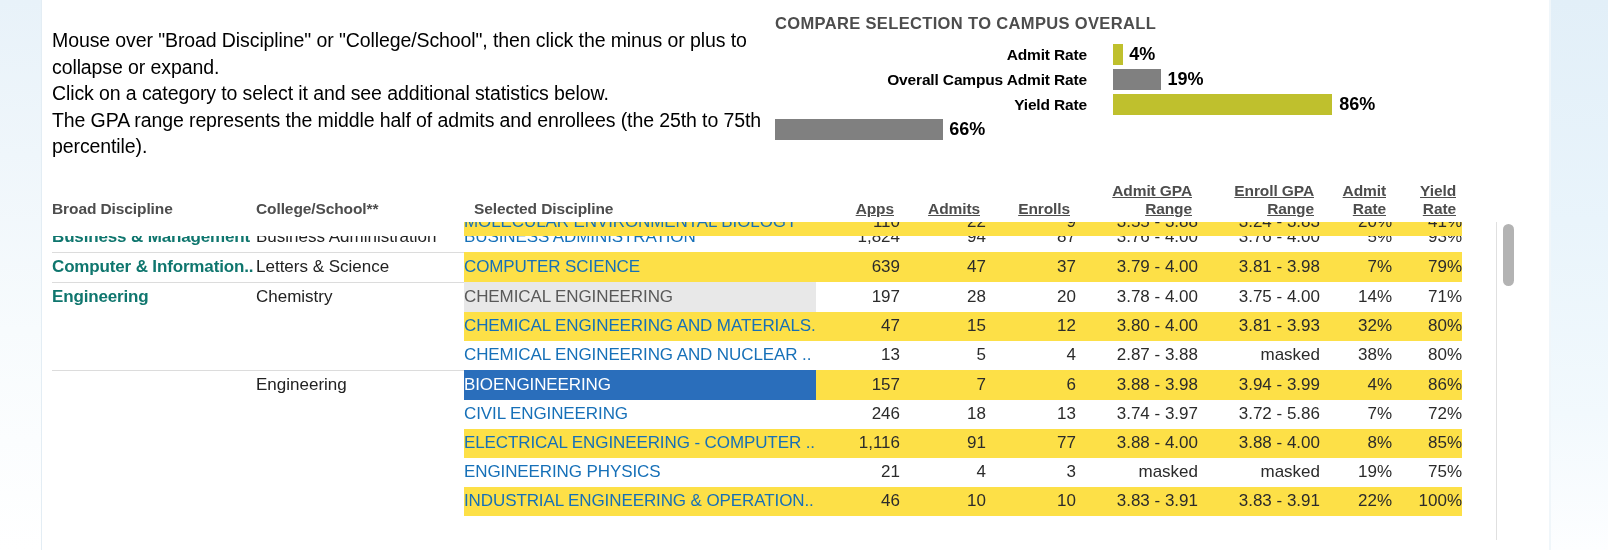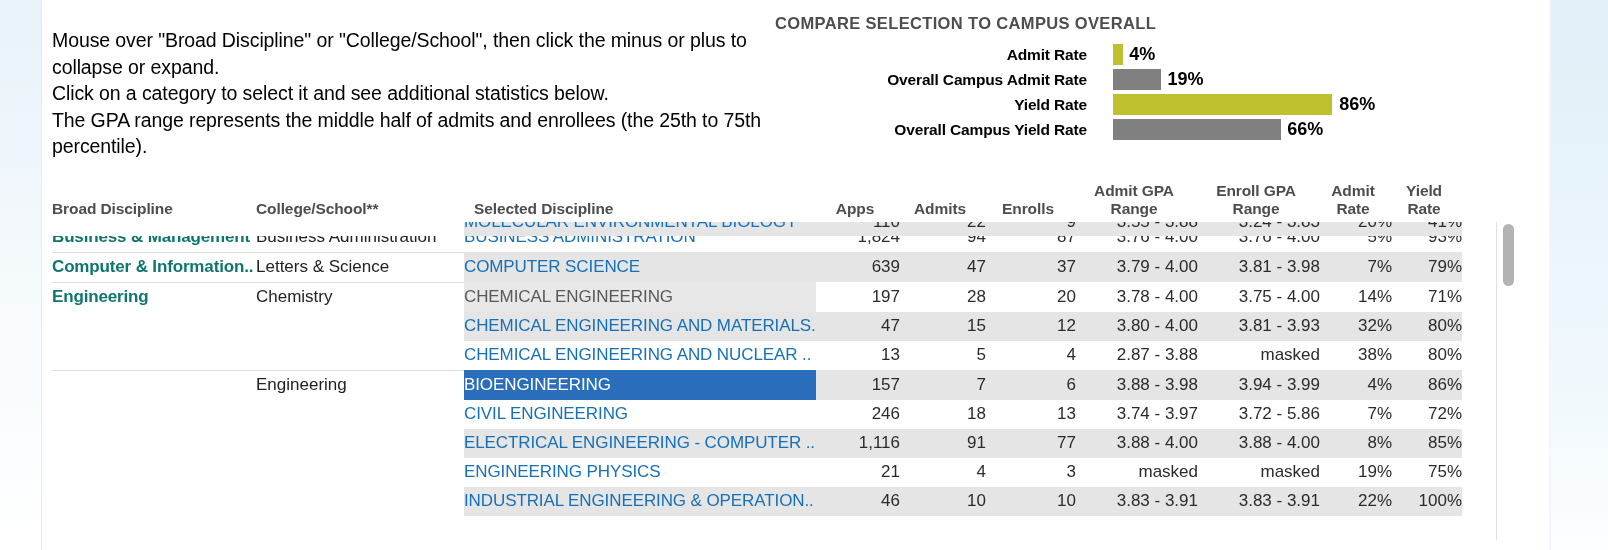--- a/index.html
+++ b/index.html
@@ -134,21 +134,21 @@
   table.grid th {
     font-size: 15.5px;
     font-weight: bold;
     color: #4d4d4d;
     vertical-align: bottom;
     padding: 0 0 4px 0;
     background: #ffffff;
     letter-spacing: -0.1px;
   }
   .th-left  { text-align: left; }
-  .th-right { text-align: center; padding-right: 6px !important; }
+  .th-right { text-align: right; padding-right: 6px !important; text-decoration: underline; }
 
   
   .c-broad   { width: 204px; }
   .c-college { width: 208px; }
   .c-disc    { width: 352px; }
   .c-apps    { width: 84px; }
   .c-admits  { width: 86px; }
   .c-enrolls { width: 90px; }
   .c-agpa    { width: 122px; }
   .c-egpa    { width: 122px; }
@@ -190,21 +190,21 @@
   }
   td.num {
     text-align: right;
     padding-right: 6px;
     color: #2b2b2b;
     white-space: nowrap;
   }
 
   
   tr.stripe td.num,
-  tr.stripe td.disc { background: #e5e5e5; }
+  tr.stripe td.disc { background: #fde047; }
   tr.plain  td.num,
   tr.plain  td.disc { background: #ffffff; }
 
   
   td.disc.selected {
     background: #2a6ebb !important;
   }
   td.disc.selected .disc-link {
     color: #ffffff;
   }
@@ -298,21 +298,20 @@
           </div>
         </div>
         <div class="bar-row">
           <div class="bar-label">Yield Rate</div>
           <div class="bar-track">
             <div class="bar-fill" style="width: 219.3px; background: rgb(191, 192, 45);"></div>
             <div class="bar-value inside" style="right: 39.7px;">86%</div>
           </div>
         </div>
         <div class="bar-row">
-          <div class="bar-label">Overall Campus Yield Rate</div>
           <div class="bar-track">
             <div class="bar-fill" style="width: 168.3px; background: rgb(128, 128, 128);"></div>
             <div class="bar-value">66%</div>
           </div>
         </div>
       </div>
   </div>
 
   <div id="table-wrap">
 

